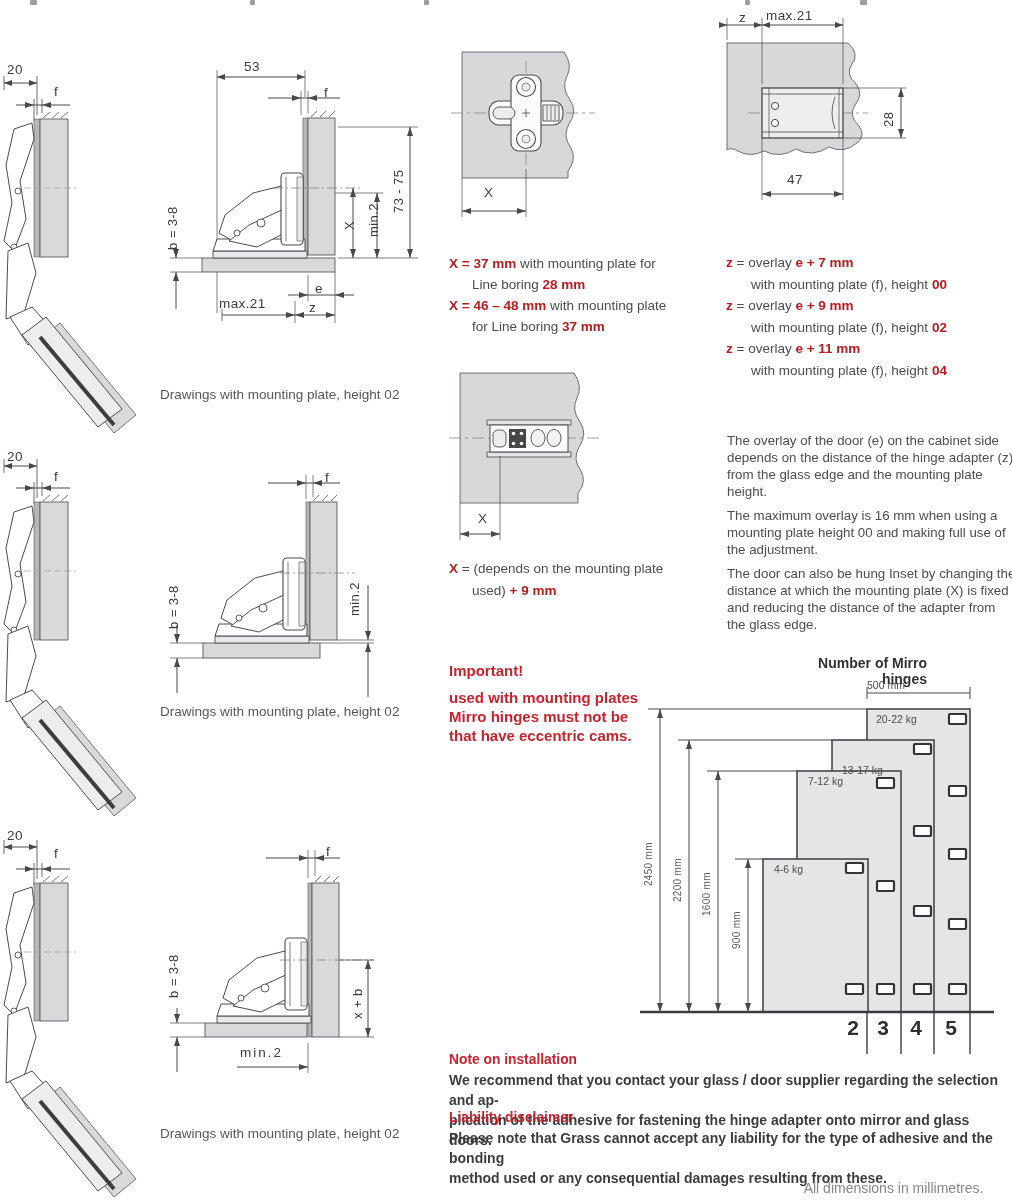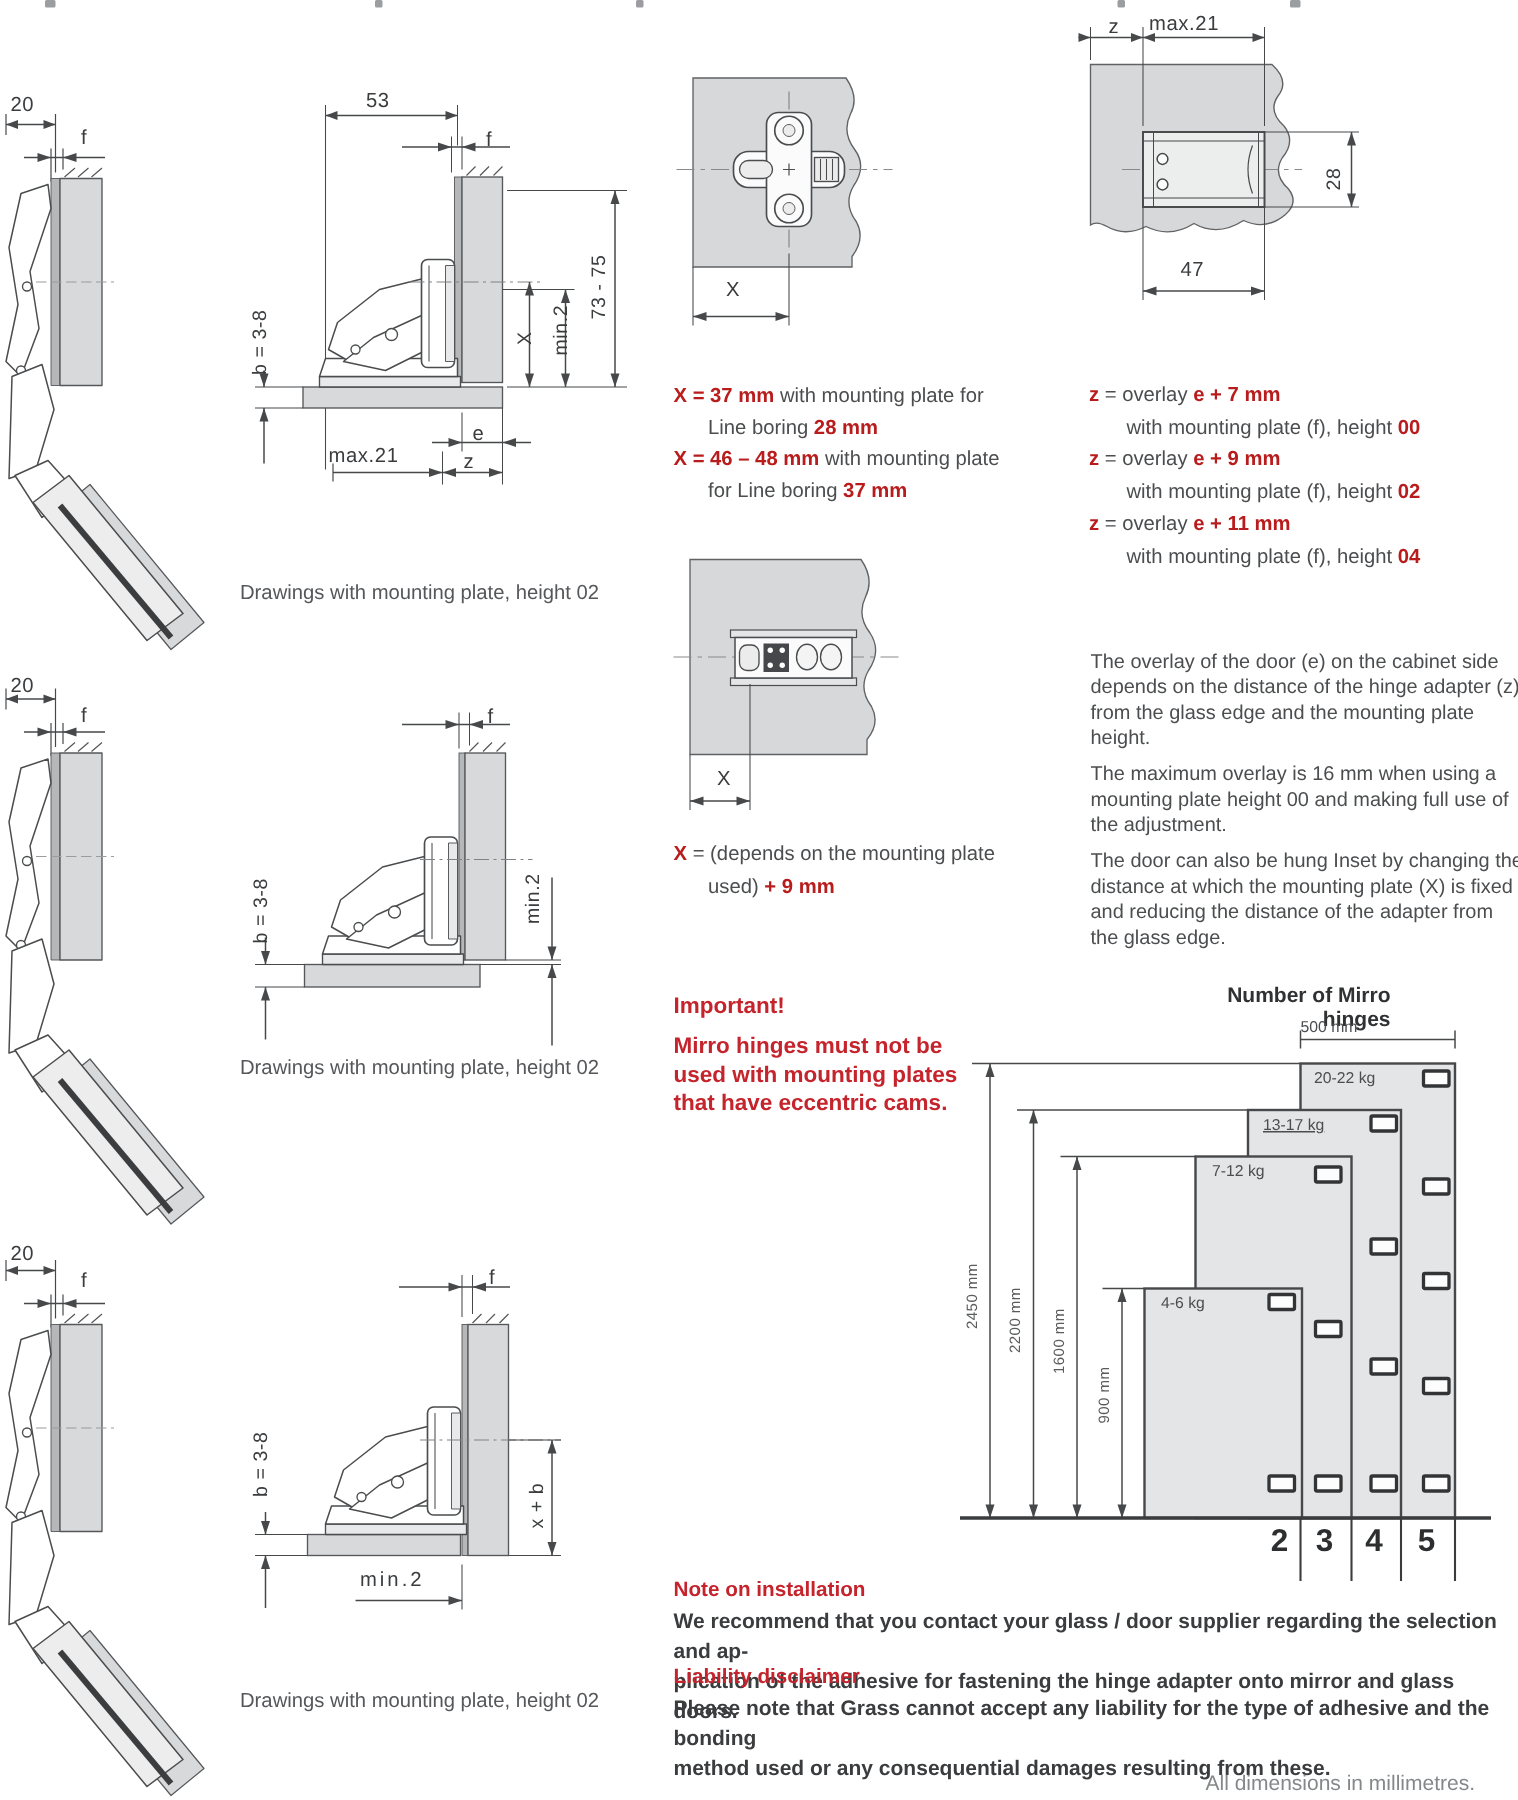--- a/index.html
+++ b/index.html
@@ -284,22 +284,22 @@
   </div>
 
   <div class="paras" style="left:727px;top:432px;">
     <p>The overlay of the door (e) on the cabinet side depends on the distance of the hinge adapter (z) from the glass edge and the mounting plate height.</p>
     <p>The maximum overlay is 16 mm when using a mounting plate height 00 and making full use of the adjustment.</p>
     <p>The door can also be hung Inset by changing the distance at which the mounting plate (X) is fixed and reducing the distance of the adapter from the glass edge.</p>
   </div>
 
   <div class="imp" style="left:449px;top:637px;width:260px;">
     <div class="t">Important!</div>
+    <div>used with mounting plates</div>
     <div>Mirro hinges must not be</div>
-    <div>used with mounting plates</div>
     <div>that have eccentric cams.</div>
   </div>
 
   <span class="cap" style="left:160px;top:704px;">Drawings with mounting plate, height 02</span>
 
   <span class="chart-title" style="left:770px;top:655px;width:157px;">Number of Mirro hinges</span>
 
   <svg class="abs" style="left:628px;top:676px;" width="384" height="412">
     <line x1="239" y1="17" x2="342" y2="17" stroke="#46484a" stroke-width="1"></line>
     <line x1="239" y1="11" x2="239" y2="23" stroke="#46484a" stroke-width="1"></line>
@@ -335,21 +335,21 @@
         <rect x="218" y="308" width="17" height="10" rx="1"></rect>
     </g>
     <line x1="12" y1="336" x2="366" y2="336" stroke="#3a3c3e" stroke-width="2.4"></line>
     <line x1="239" y1="336" x2="239" y2="378" stroke="#3a3c3e" stroke-width="1.4"></line>
     <line x1="273" y1="336" x2="273" y2="378" stroke="#3a3c3e" stroke-width="1.4"></line>
     <line x1="306" y1="336" x2="306" y2="378" stroke="#3a3c3e" stroke-width="1.4"></line>
     <line x1="342" y1="336" x2="342" y2="378" stroke="#3a3c3e" stroke-width="1.4"></line>
   </svg>
   <span class="wlab" style="left:867px;top:679px;width:103px;text-align:left;">500 mm</span>
   <span class="wlab" style="left:876px;top:713px;">20-22 kg</span>
-  <span class="wlab" style="left:842px;top:744px;text-decoration:underline;">13-17 kg</span>
+  <span class="wlab" style="left:842px;top:764px;">13-17 kg</span>
   <span class="wlab" style="left:808px;top:775px;">7-12 kg</span>
   <span class="wlab" style="left:774px;top:863px;">4-6 kg</span>
   <span class="hlab" style="left:643px;top:834px;height:52px;">2450 mm</span>
   <span class="hlab" style="left:672px;top:850px;height:52px;">2200 mm</span>
   <span class="hlab" style="left:701px;top:864px;height:52px;">1600 mm</span>
   <span class="hlab" style="left:731px;top:903px;height:46px;">900 mm</span>
   <span class="cnt" style="left:843px;top:1016px;">2</span>
   <span class="cnt" style="left:873px;top:1016px;">3</span>
   <span class="cnt" style="left:906px;top:1016px;">4</span>
   <span class="cnt" style="left:941px;top:1016px;">5</span>

